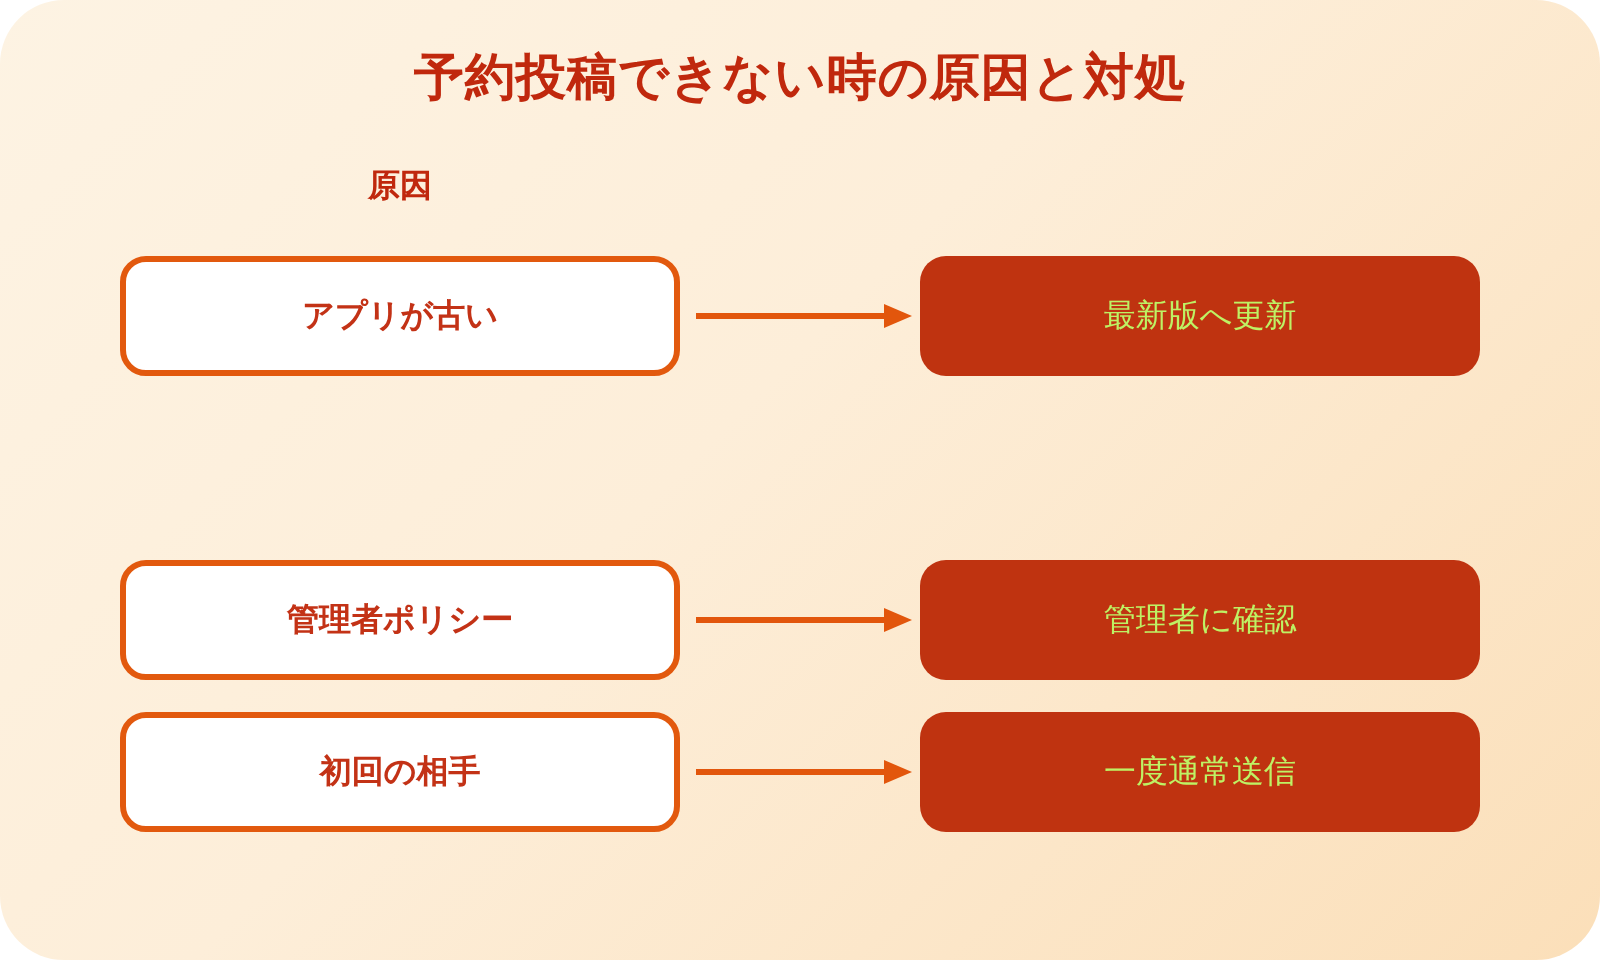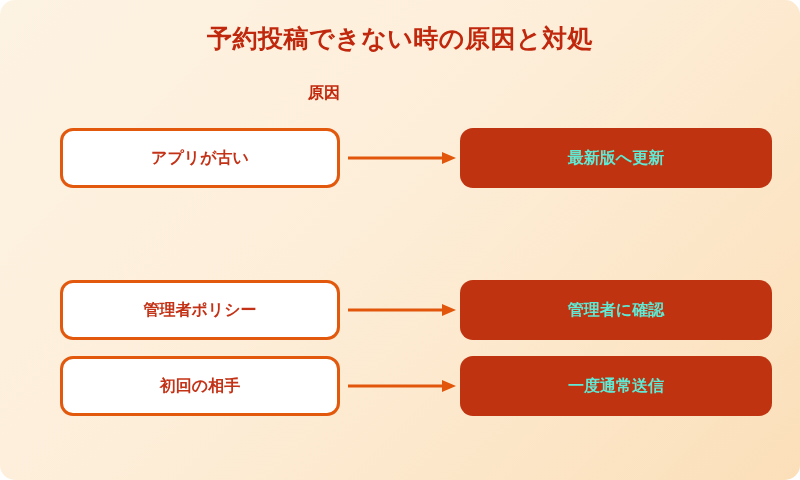--- a/index.html
+++ b/index.html
@@ -5,21 +5,21 @@
   html, body {
     margin: 0;
     padding: 0;
     background: #ffffff;
   }
   #canvas {
     position: relative;
     width: 800px;
     height: 480px;
     box-sizing: border-box;
-    border-radius: 15px;
+    border-radius: 32px;
     overflow: hidden;
     background: linear-gradient(135deg, #fdf3e3 0%, #fdeed9 45%, #fbdfb9 100%);
     font-family: "Liberation Sans", "DejaVu Sans", sans-serif;
   }
 
   
   #title {
     position: absolute;
     left: 0;
     top: 22px;
@@ -36,21 +36,20 @@
     position: absolute;
     top: 83px;
     font-size: 16px;
     font-weight: bold;
     color: #c0280d;
     text-align: center;
   }
   #header-cause {
     left: 60px;
     width: 280px;
-    text-align: right;
   }
   #header-remedy {
     left: 460px;
     width: 280px;
   }
 
   
   .row {
     position: absolute;
     left: 0;
@@ -77,31 +76,31 @@
     justify-content: center;
     font-size: 16px;
     font-weight: bold;
     color: #c33216;
   }
 
   .remedy-box {
     position: absolute;
     left: 460px;
     top: 0;
-    width: 312px;
+    width: 280px;
     height: 60px;
     box-sizing: border-box;
     background: #bf3310;
     border-radius: 13px;
     display: flex;
     align-items: center;
     justify-content: center;
     font-size: 16px;
-    font-weight: bold;
-    color: #5eead4;
+    font-weight: normal;
+    color: #bef264;
   }
 
   
   .connector {
     position: absolute;
     left: 348px;
     top: 0;
     width: 108px;
     height: 60px;
     display: flex;

